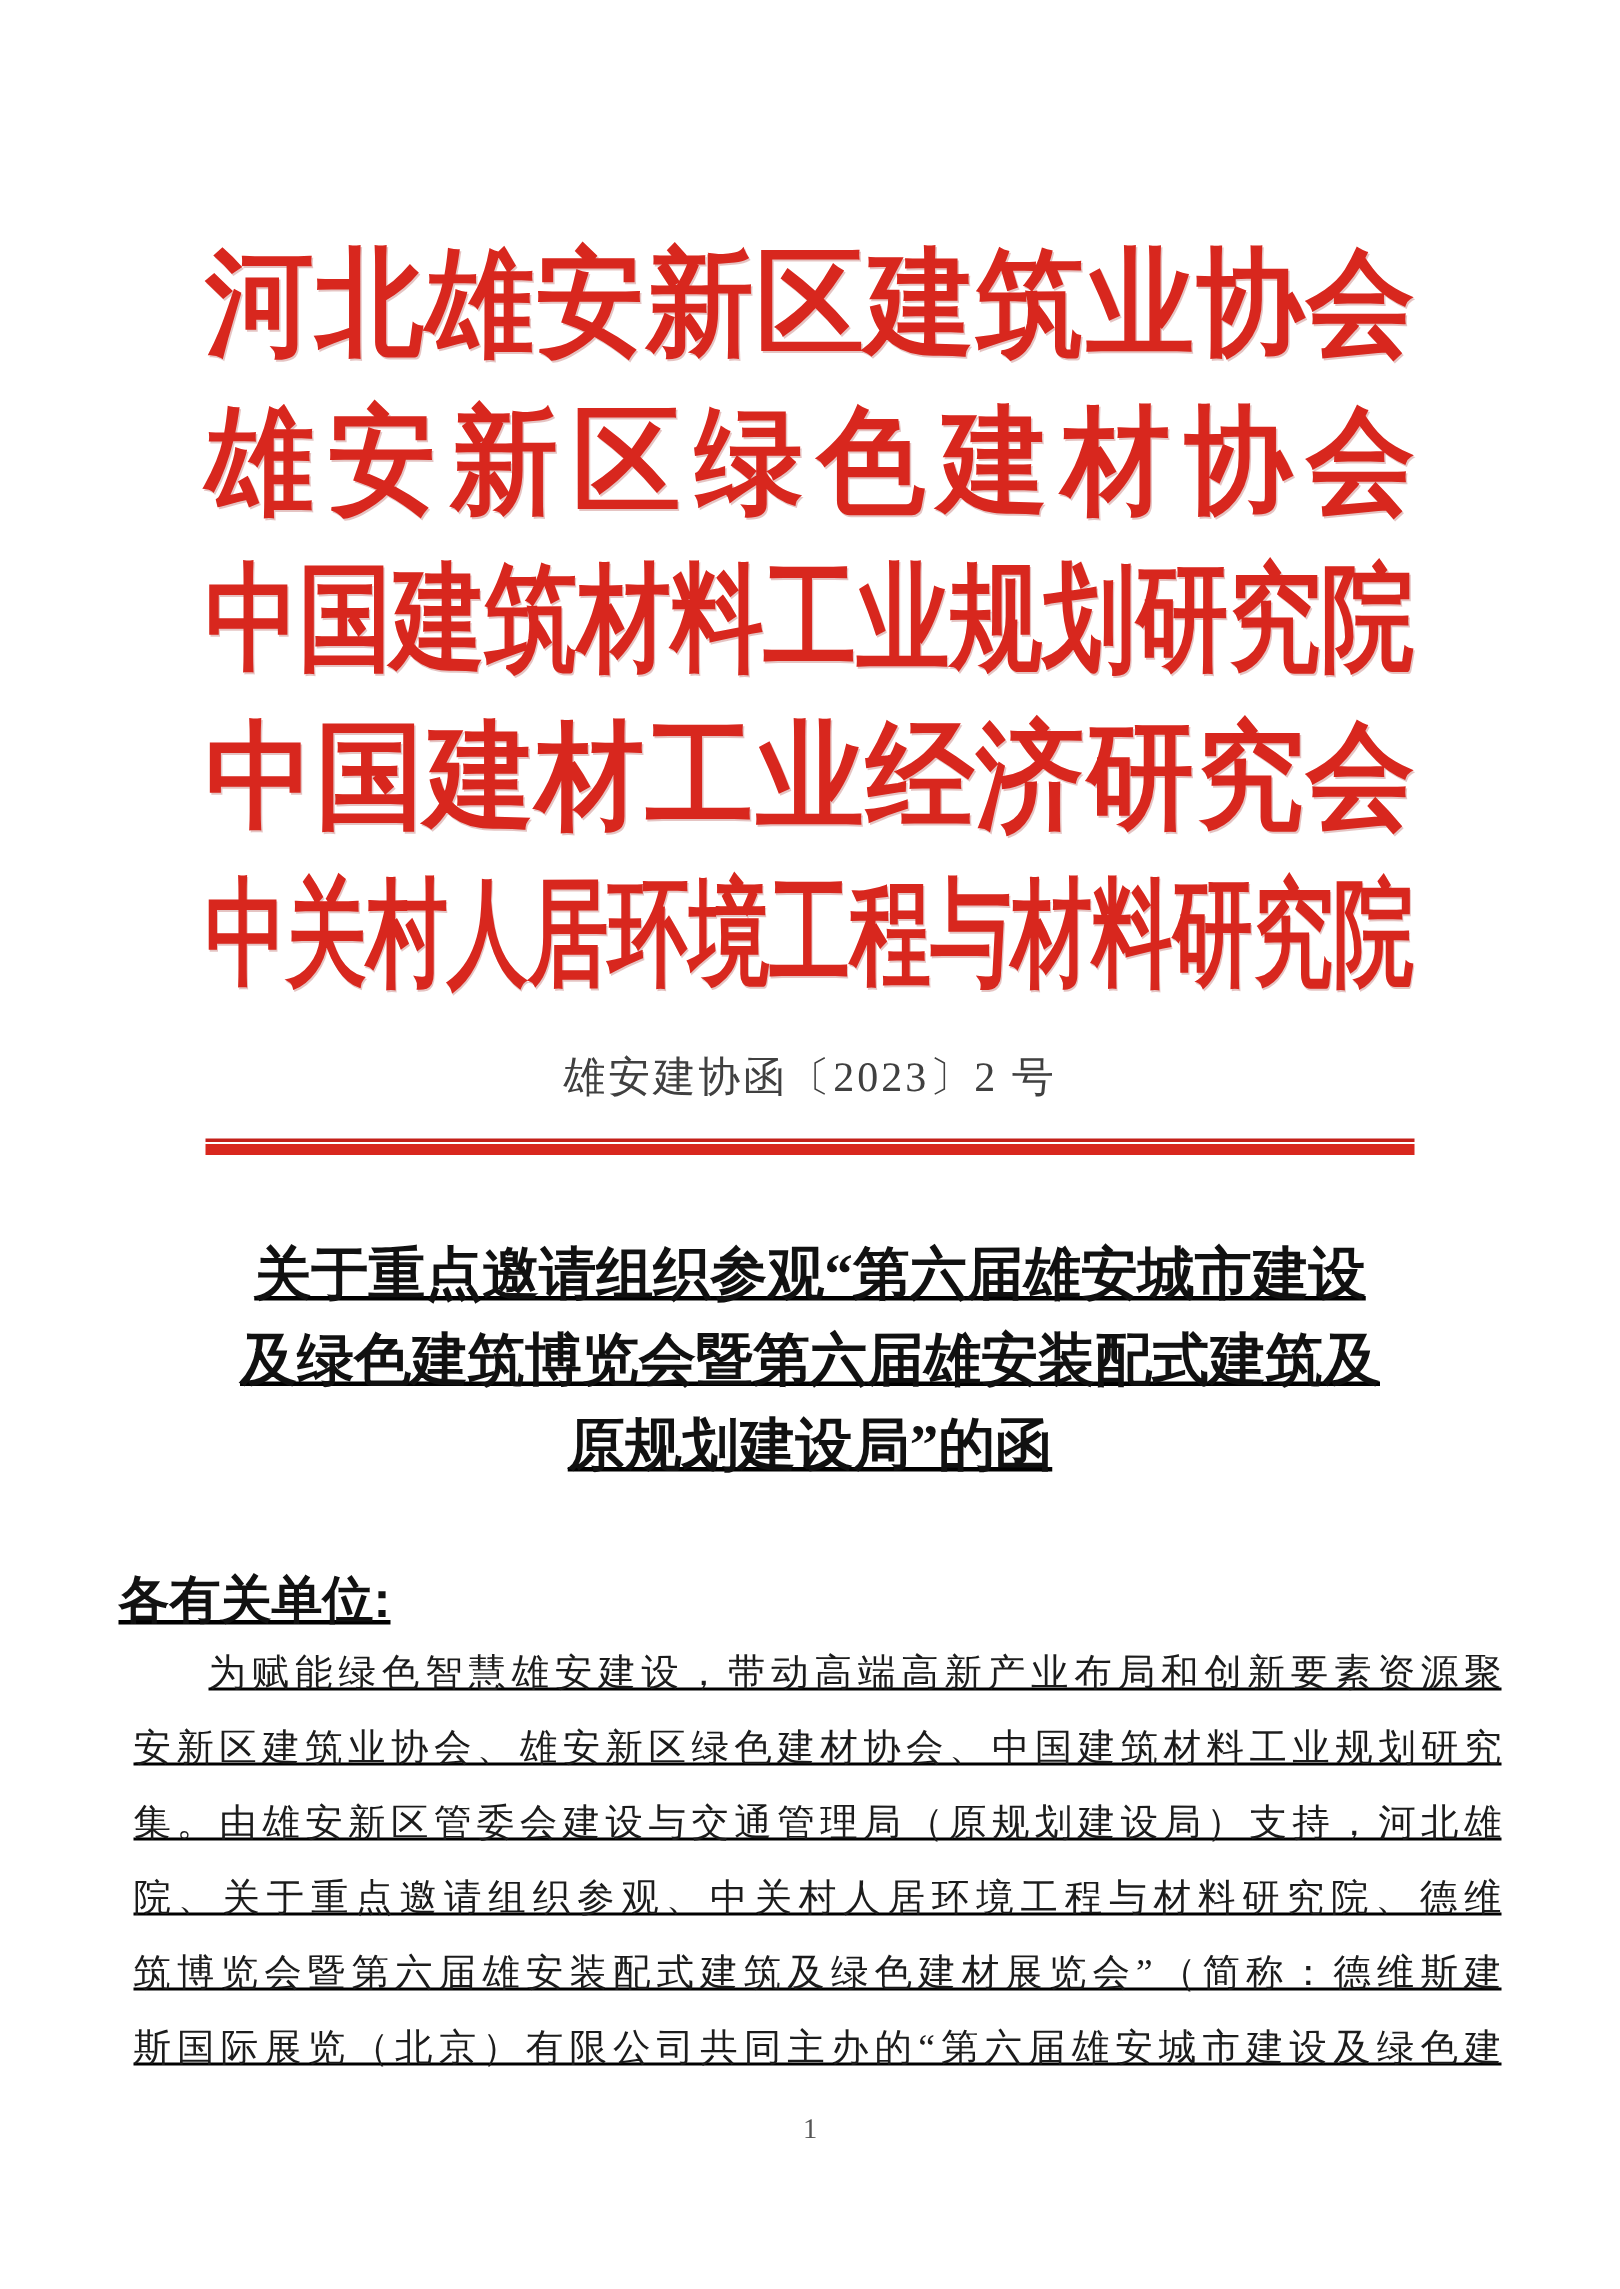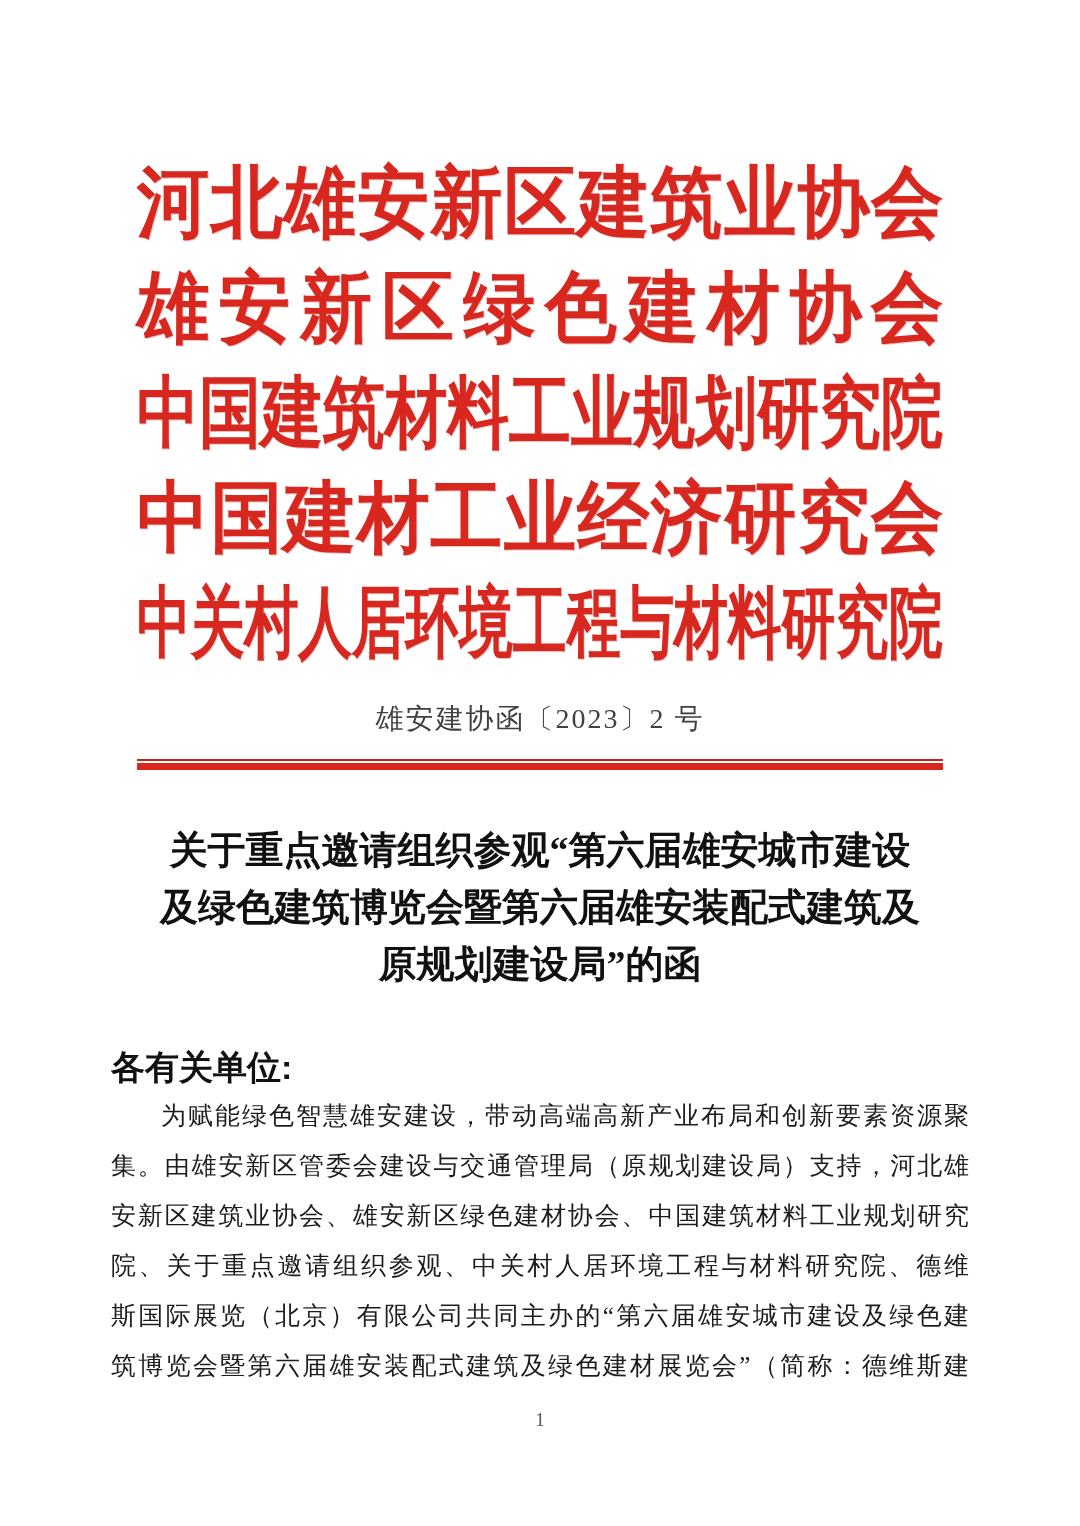--- a/index.html
+++ b/index.html
@@ -43,38 +43,38 @@
   .red-divider {
     margin-top:22px;
     height:11px;
     background:linear-gradient(to bottom,
       #c4201a 0%, #c4201a 20%,
       #ffffff 20%, #ffffff 34%,
       #d8271e 34%, #d8271e 100%);
   }
 
   
-  main { padding:0 111px; }
+  main { padding:0 79px;text-decoration:underline; }
   .title {
     margin:52px 0 0 0;
     font-size:38px;
     line-height:57px;
     font-weight:bold;
     color:#111111;
     text-align:center;
   }
   .salutation {
     margin:56px 0 0 0;
     font-family:"Liberation Sans", sans-serif;
     font-weight:bold;
     font-size:34px;
     line-height:36px;
     color:#111111;
   }
-  .body-block { margin-top:6px; }
+  .body-block { margin-top:6px;margin-left:10px; }
   .bline {
     font-size:25px;
     line-height:50px;
     color:#1c1c1c;
     text-align:justify;
     text-align-last:justify;
     text-justify:inter-character;
     white-space:nowrap;
   }
   .bline.first { text-indent:50px; }
@@ -173,25 +173,25 @@
     <h1 class="title">
       <div class="title-line">关于重点邀请组织参观“第六届雄安城市建设</div>
       <div class="title-line">及绿色建筑博览会暨第六届雄安装配式建筑及</div>
       <div class="title-line">原规划建设局”的函</div>
     </h1>
 
     <p class="salutation">各有关单位:</p>
 
     <div class="body-block">
       <div class="bline first">为赋能绿色智慧雄安建设，带动高端高新产业布局和创新要素资源聚</div>
+      <div class="bline">安新区建筑业协会、雄安新区绿色建材协会、中国建筑材料工业规划研究</div>
       <div class="bline">集。由雄安新区管委会建设与交通管理局（原规划建设局）支持，河北雄</div>
-      <div class="bline">安新区建筑业协会、雄安新区绿色建材协会、中国建筑材料工业规划研究</div>
       <div class="bline">院、关于重点邀请组织参观、中关村人居环境工程与材料研究院、德维</div>
+      <div class="bline">筑博览会暨第六届雄安装配式建筑及绿色建材展览会”（简称：德维斯建</div>
       <div class="bline">斯国际展览（北京）有限公司共同主办的“第六届雄安城市建设及绿色建</div>
-      <div class="bline">筑博览会暨第六届雄安装配式建筑及绿色建材展览会”（简称：德维斯建</div>
     </div>
   </main>
 
   <footer>
     <div class="page-number">1</div>
   </footer>
 
 </div>
 
 </body></html>

